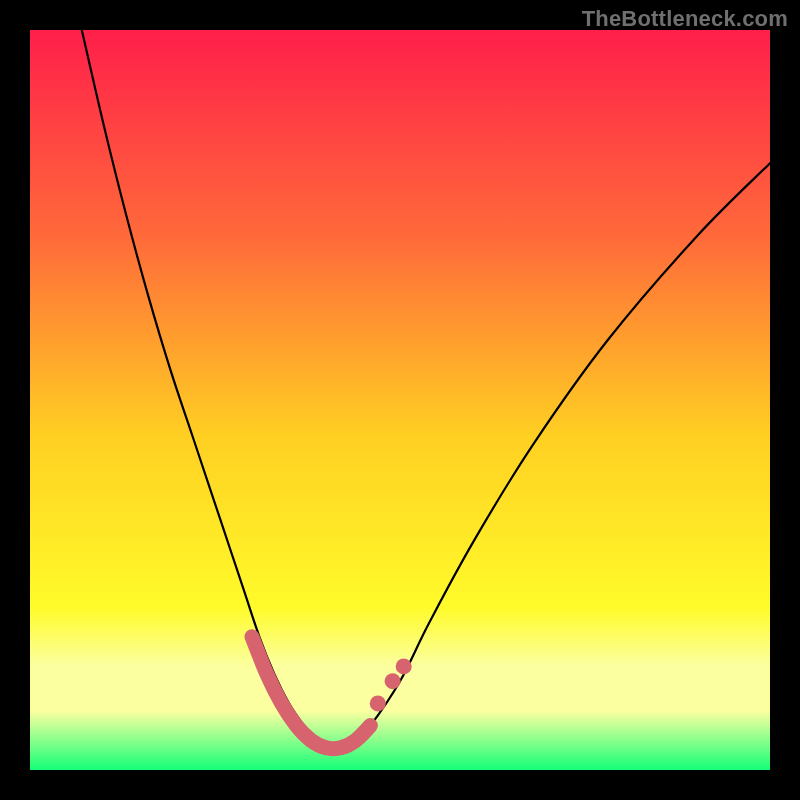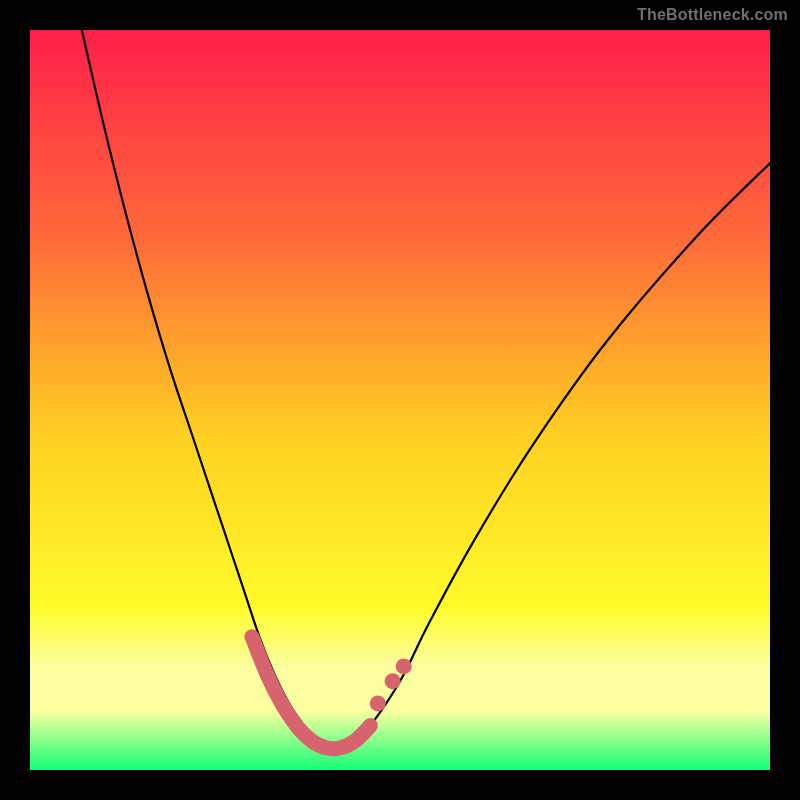--- a/index.html
+++ b/index.html
@@ -31,21 +31,21 @@
       var(--c-band) 86%,
       var(--c-band) 92%,
       var(--c-bottom) 100%
     );
   }
   .watermark {
     position: absolute;
     top: 6px;
     right: 12px;
     font-family: Arial, Helvetica, sans-serif;
-    font-size: 16px;
+    font-size: 22px;
     font-weight: 600;
     color: #6f6f6f;
     letter-spacing: 0.2px;
   }
   svg.curve {
     position: absolute;
     left: 0;
     top: 0;
     width: 740px;
     height: 740px;

